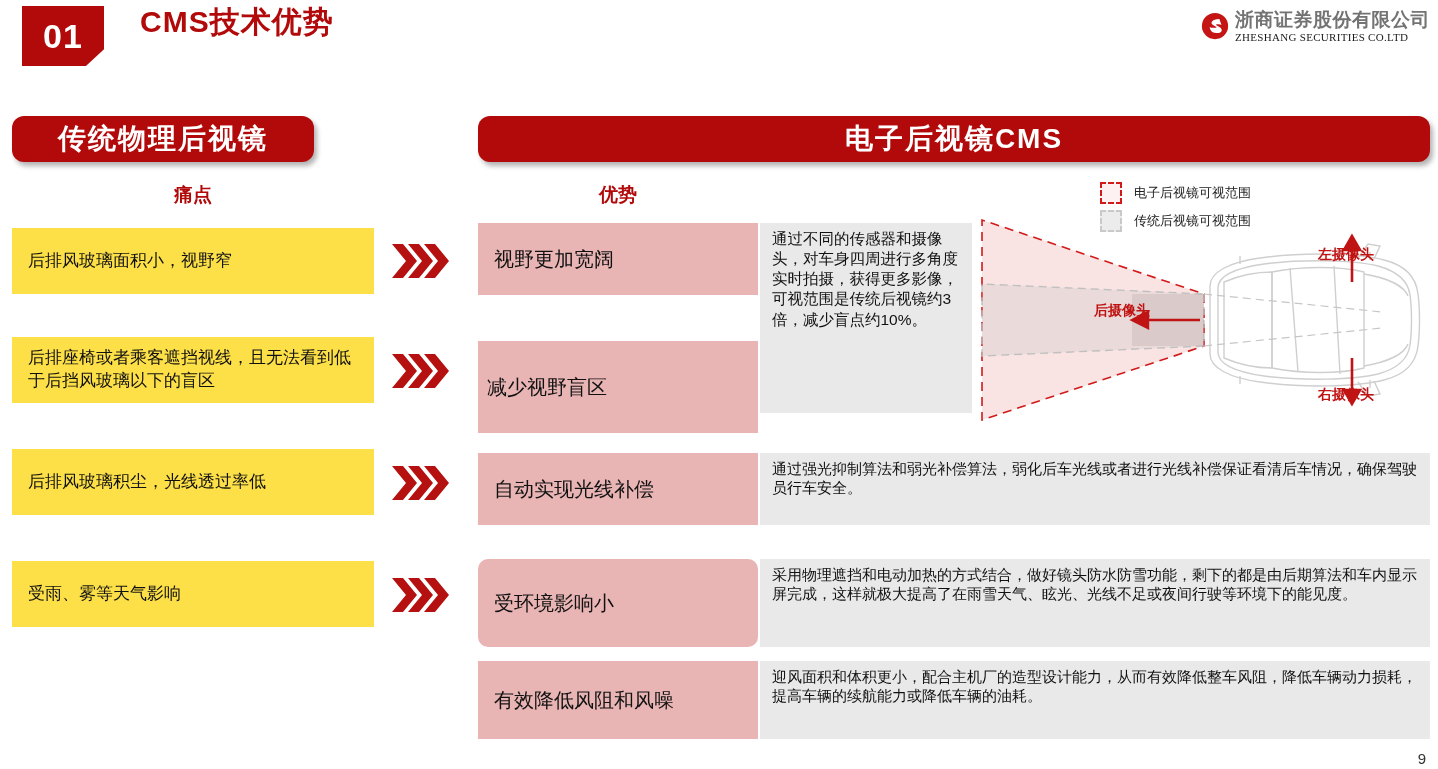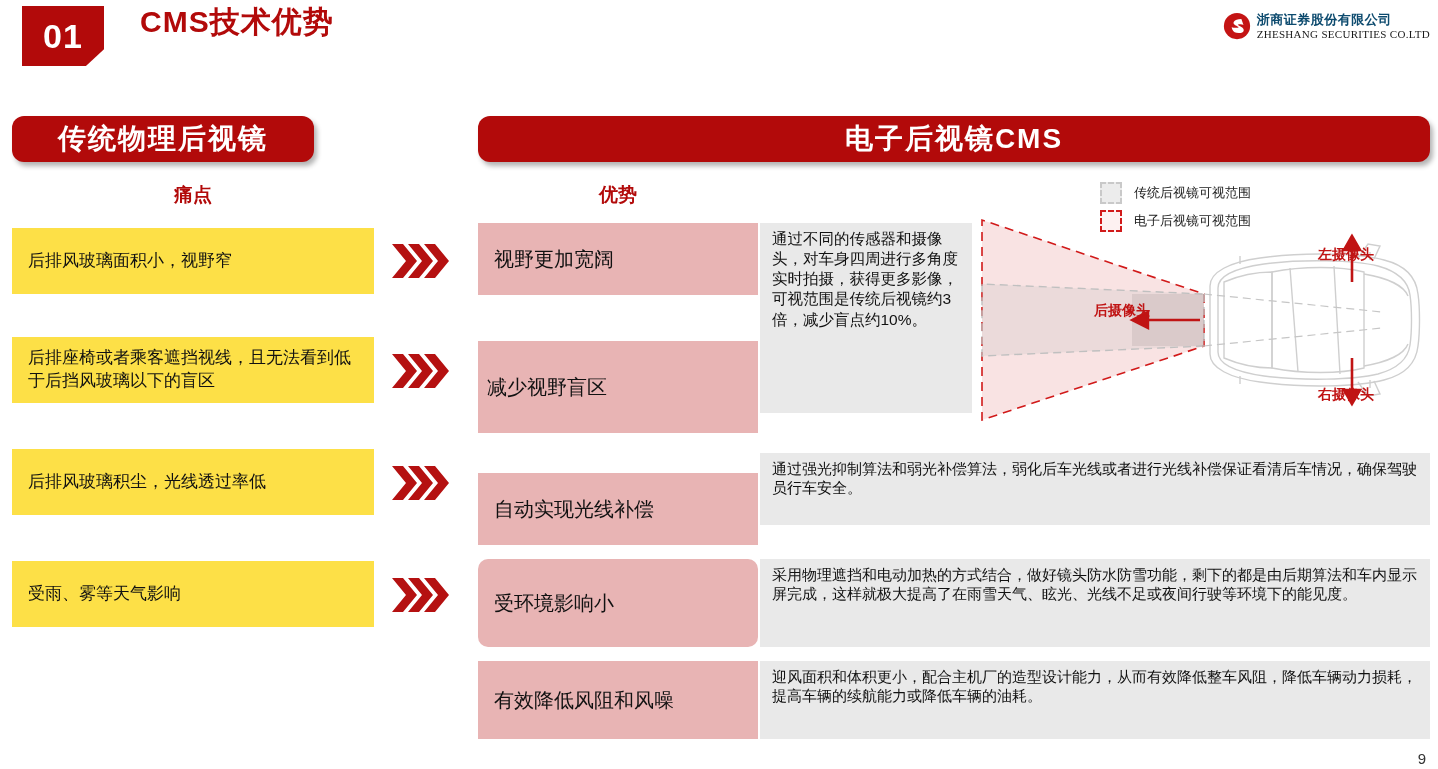--- a/index.html
+++ b/index.html
@@ -17,21 +17,21 @@
     clip-path:polygon(0 0,100% 0,100% 72%,78% 100%,0 100%);
     letter-spacing:1px;
   }
   #page-title{
     position:absolute;left:140px;top:2px;
     font-size:30px;font-weight:bold;color:#b20a0a;letter-spacing:1px;
   }
   #logo{position:absolute;right:8px;top:4px;height:44px;display:flex;align-items:center;gap:6px;}
   #logo-mark{width:28px;height:28px;flex:0 0 28px;}
   #logo-text{display:flex;flex-direction:column;line-height:1;}
-  #logo-cn{font-size:13px;font-weight:bold;color:#0c4a6e;letter-spacing:.5px;
+  #logo-cn{font-size:19px;font-weight:bold;color:#737373;letter-spacing:.5px;
            font-family:"DejaVu Serif","Liberation Serif",serif;}
   #logo-en{font-size:11px;color:#1a1a1a;letter-spacing:.3px;margin-top:3px;
            font-family:"Liberation Serif","DejaVu Serif",serif;}
 
   
   .banner{
     position:absolute;background:#b20a0a;color:#fff;border-radius:12px;
     display:flex;align-items:center;justify-content:center;
     font-size:28px;font-weight:bold;letter-spacing:2px;
     box-shadow:3px 4px 5px rgba(0,0,0,.30);
@@ -109,26 +109,26 @@
 </div>
 
 <div class="banner" id="banner-left">传统物理后视镜</div>
 <div class="banner" id="banner-right">电子后视镜CMS</div>
 
 <div class="col-label" id="label-pain">痛点</div>
 <div class="col-label" id="label-adv">优势</div>
 
 <div id="legend">
   <div class="legend-row">
+    <span class="swatch electronic"></span>
+    <span>电子后视镜可视范围</span>
+  </div>
+  <div class="legend-row">
     <span class="swatch traditional"></span>
     <span>传统后视镜可视范围</span>
-  </div>
-  <div class="legend-row">
-    <span class="swatch electronic"></span>
-    <span>电子后视镜可视范围</span>
   </div>
 </div>
 
 <div class="pain-cell" style="top:228px;height:66px;">后排风玻璃面积小，视野窄</div>
 <div class="pain-cell" style="top:337px;height:66px;">后排座椅或者乘客遮挡视线，且无法看到低于后挡风玻璃以下的盲区</div>
 <div class="pain-cell" style="top:449px;height:66px;">后排风玻璃积尘，光线透过率低</div>
 <div class="pain-cell" style="top:561px;height:66px;">受雨、雾等天气影响</div>
 
 <div class="chev" style="left:390px;top:241px;">
   <svg width="58" height="38" viewBox="0 0 58 38">
@@ -162,21 +162,21 @@
     <g fill="#b51111">
       <polygon points="0,2 14,19 0,36 11,36 25,19 11,2"></polygon>
       <polygon points="16,2 30,19 16,36 27,36 41,19 27,2"></polygon>
       <polygon points="32,2 46,19 32,36 43,36 57,19 43,2"></polygon>
     </g>
   </svg>
 </div>
 
 <div class="adv-cell" style="top:223px;height:72px;">视野更加宽阔</div>
 <div class="adv-cell" style="top:341px;height:92px;padding-left:9px;">减少视野盲区</div>
-<div class="adv-cell" style="top:453px;height:72px;margin-top:20px;">自动实现光线补偿</div>
+<div class="adv-cell" style="top:453px;height:72px;">自动实现光线补偿</div>
 <div class="adv-cell" style="top:559px;height:88px;border-radius:10px;">受环境影响小</div>
 <div class="adv-cell" style="top:661px;height:78px;">有效降低风阻和风噪</div>
 
 <div class="desc-cell narrow" style="top:223px;height:190px;">通过不同的传感器和摄像头，对车身四周进行多角度实时拍摄，获得更多影像，可视范围是传统后视镜约3倍，减少盲点约10%。</div>
 <div class="desc-cell wide" style="top:453px;height:72px;">通过强光抑制算法和弱光补偿算法，弱化后车光线或者进行光线补偿保证看清后车情况，确保驾驶员行车安全。</div>
 <div class="desc-cell wide" style="top:559px;height:88px;">采用物理遮挡和电动加热的方式结合，做好镜头防水防雪功能，剩下的都是由后期算法和车内显示屏完成，这样就极大提高了在雨雪天气、眩光、光线不足或夜间行驶等环境下的能见度。</div>
 <div class="desc-cell wide" style="top:661px;height:78px;">迎风面积和体积更小，配合主机厂的造型设计能力，从而有效降低整车风阻，降低车辆动力损耗，提高车辆的续航能力或降低车辆的油耗。</div>
 
 <div id="diagram">
   <svg width="462" height="208" viewBox="0 0 462 208">

